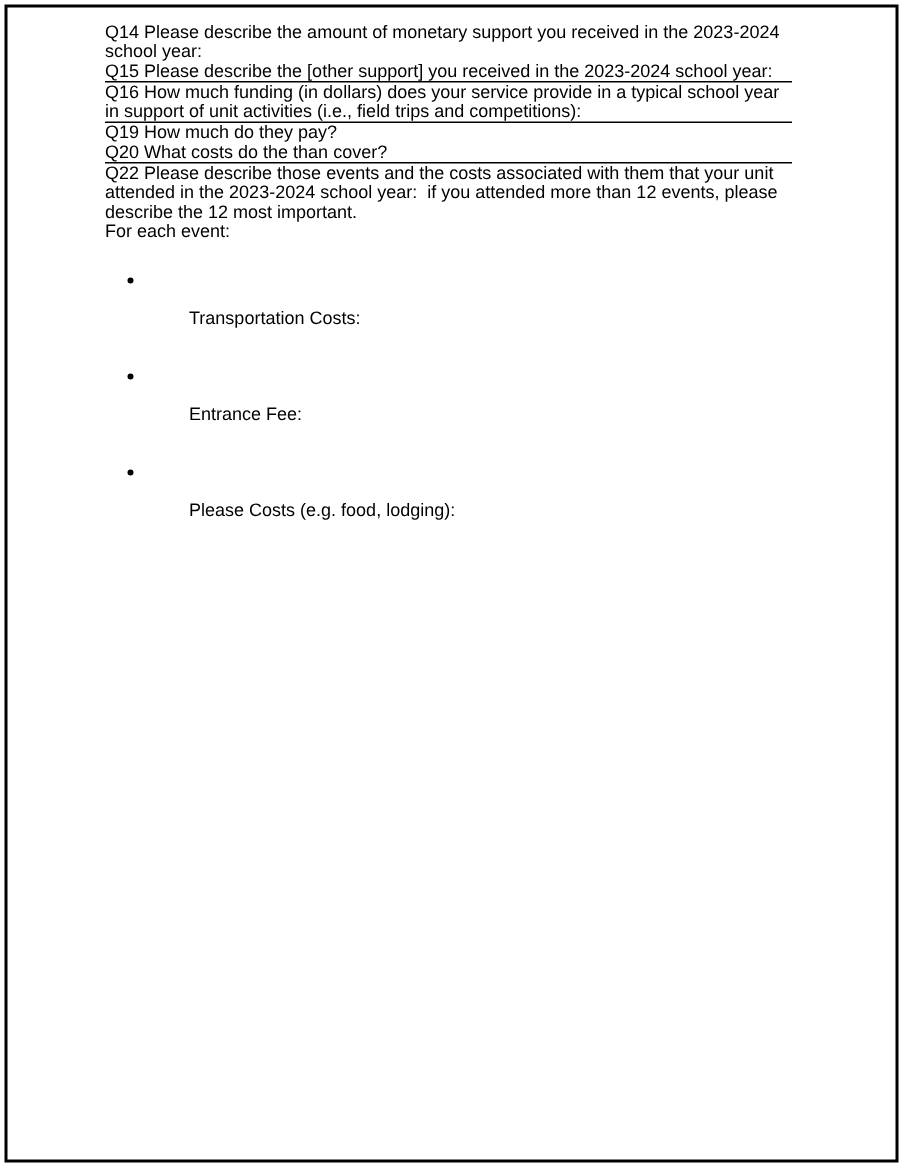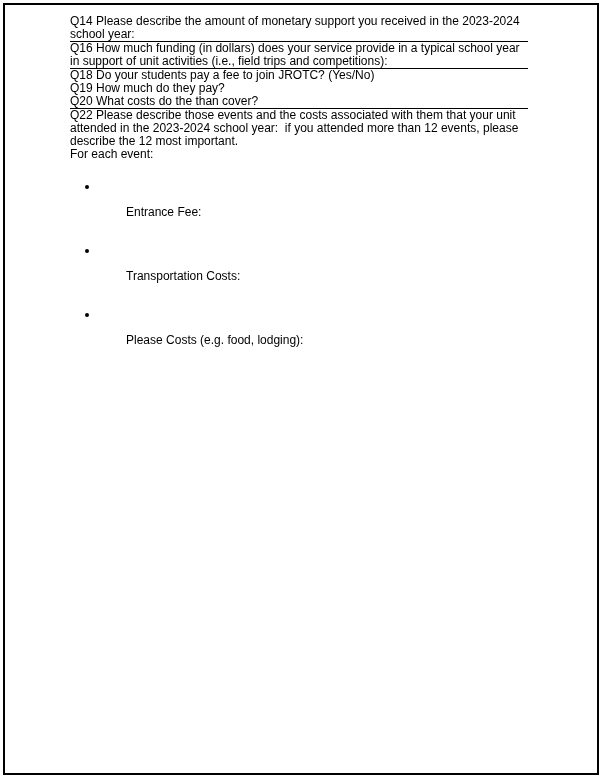--- a/index.html
+++ b/index.html
@@ -78,49 +78,49 @@
 </style>
 </head>
 <body>
 
 <div class="page-border"></div>
 
 <div class="content">
 
   <p class="q14">Q14 Please describe the amount of monetary support you received in the 2023-2024 school year:</p>
 
+  <p class="q15">Q15 Please describe the [other support] you received in the 2023-2024 school year:</p>
 
   <hr class="divider hr1">
 
   <p class="q16">Q16 How much funding (in dollars) does your service provide in a typical school year in support of unit activities (i.e., field trips and competitions):</p>
 
 
   <hr class="divider hr2">
 
-  <p class="q18">Q18 Do your students pay a fee to join JROTC? (Yes/No)</p>
 
   <p class="q19">Q19 How much do they pay?</p>
 
   <p class="q20">Q20 What costs do the than cover?</p>
 
   <hr class="divider hr3">
 
 
   <p class="q22">Q22 Please describe those events and the costs associated with them that your unit attended in the 2023-2024 school year:  if you attended more than 12 events, please describe the 12 most important.</p>
 
   <p class="for-each">For each event:</p>
 
   <ul class="bullets">
     <li>
       <span class="bullet-dot"></span>
-      <span>Entrance Fee:</span>
+      <span>Transportation Costs:</span>
     </li>
     <li>
       <span class="bullet-dot"></span>
-      <span>Transportation Costs:</span>
+      <span>Entrance Fee:</span>
     </li>
     <li>
       <span class="bullet-dot"></span>
       <span>Please Costs (e.g. food, lodging):</span>
     </li>
   </ul>
 
 
 </div>
 

